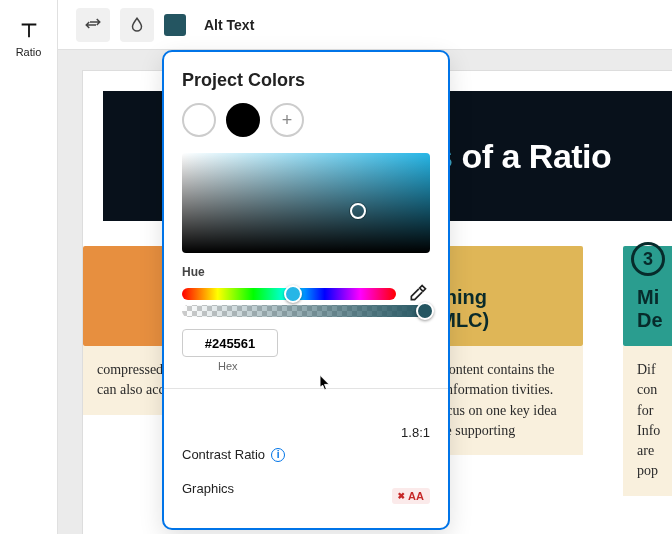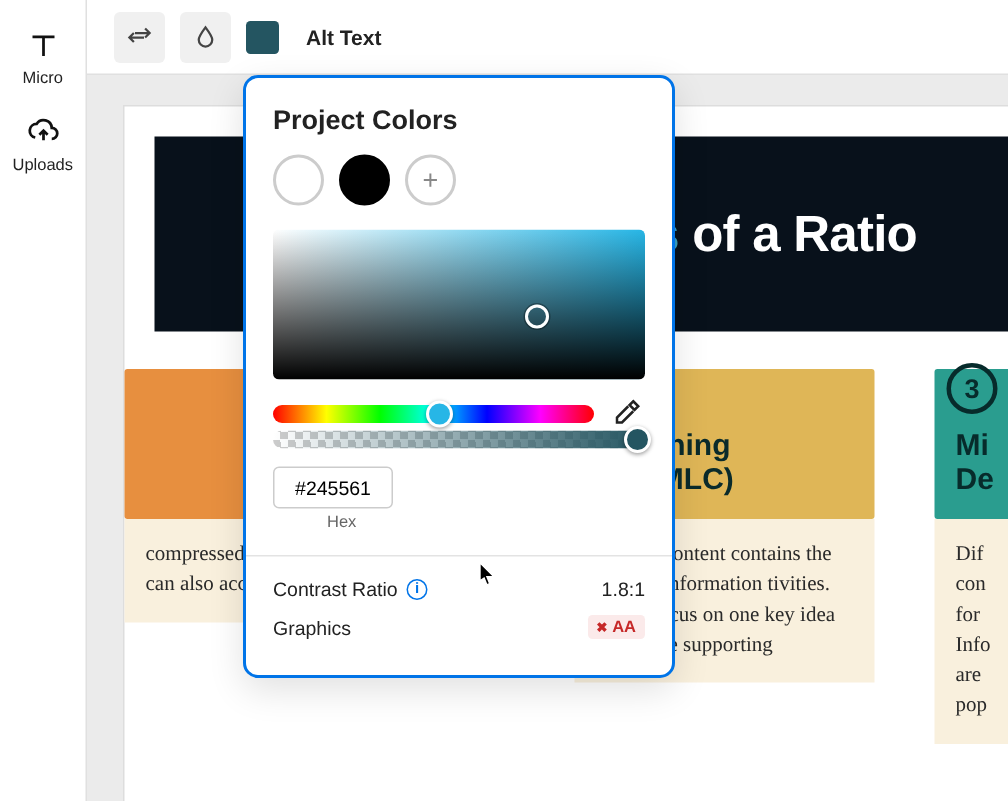--- a/index.html
+++ b/index.html
@@ -34,50 +34,41 @@
 .sv-field { position: relative; width: 100%; height: 100px; border-radius: 4px; background: linear-gradient(to top, #000, transparent), linear-gradient(to right, #fff, #27b6e6); cursor: crosshair; margin-bottom: 12px; }
 .sv-cursor { position: absolute; width: 16px; height: 16px; border: 2px solid #fff; border-radius: 50%; transform: translate(-50%,-50%); box-shadow: 0 0 0 1px rgba(0,0,0,0.3); }
 .section-lbl { font-size: 12px; color: #444; font-weight: 600; margin-bottom: 4px; }
 .slider-row { display: flex; align-items: center; gap: 12px; }
 .hue-track { flex: 1; height: 12px; border-radius: 6px; background: linear-gradient(to right, #ff0000, #ffff00, #00ff00, #00ffff, #0000ff, #ff00ff, #ff0000); position: relative; cursor: pointer; }
 .op-track { flex: 1; height: 12px; border-radius: 6px; position: relative; cursor: pointer; background: linear-gradient(to right, rgba(36,85,97,0), #245561), repeating-conic-gradient(#ccc 0% 25%, #fff 0% 50%) 0/10px 10px; }
 .thumb { position: absolute; top: 50%; width: 18px; height: 18px; border-radius: 50%; background: #245561; border: 2px solid #fff; box-shadow: 0 1px 3px rgba(0,0,0,0.4); transform: translate(-50%,-50%); }
 .hue-track .thumb { background: #27b6e6; }
 .eyedrop { width: 22px; height: 22px; cursor: pointer; }
 .hex-box { margin-top: 12px; display: flex; flex-direction: column; align-items: flex-start; }
-.hex-input { width: 80px; height: 28px; border: 1px solid #ccc; border-radius: 4px; text-align: center; font-size: 13px; font-family: inherit; }
+.hex-input { width: 96px; height: 28px; border: 1px solid #ccc; border-radius: 4px; text-align: center; font-size: 13px; font-family: inherit; font-weight: bold; }
 .hex-lbl { font-size: 11px; color: #666; margin-top: 3px; margin-left: 36px; }
 .divider { border: none; border-top: 1px solid #e3e3e3; margin: 16px -18px 14px; }
 .cr-row { display: flex; justify-content: space-between; align-items: center; font-size: 13px; margin-bottom: 10px; }
-.cr-label { display:flex; align-items:center; gap:6px; }
+.cr-label { display:flex; align-items:center; gap:6px;margin-top:44px; }
 .info-ic { width:14px;height:14px;border-radius:50%;border:1.5px solid #0074e8;color:#0074e8;font-size:10px;display:flex;align-items:center;justify-content:center;font-weight:700;}
-.aa-fail { background:#fbeaea; color:#c62828; font-size:11px; font-weight:700; padding:2px 6px; border-radius:3px; display:flex;align-items:center;gap:3px;}
+.aa-fail { background:#fbeaea; color:#c62828; font-size:11px; font-weight:700; padding:2px 6px; border-radius:3px; display:flex;align-items:center;gap:3px;margin-top:16px;}
 .aa-fail::before{content:"\2716"; font-size:9px;}
 .cursor { position:absolute; left:320px; top:375px; width:11px;height:17px; z-index:200;}
 </style>
 </head>
 <body>
 
 <div class="left-rail">
   <div class="rail-item">
     <span class="rail-icon">
         <svg width="22" height="22" viewBox="0 0 24 24" fill="none" stroke="#111" stroke-width="2">
           <path d="M4 6h16M12 6v14"></path>
         </svg>
       </span>
-    <span class="rail-label">Micro</span>
-  </div>
-  <div class="rail-item">
-    <span class="rail-icon">
-        <svg width="22" height="22" viewBox="0 0 24 24" fill="none" stroke="#111" stroke-width="2">
-          <path d="M6 16a5 5 0 0 1 1-9.9A6 6 0 0 1 18 9a4 4 0 0 1 0 8"></path>
-          <path d="M12 12v6M9 14l3-3 3 3"></path>
-        </svg>
-      </span>
-    <span class="rail-label">Uploads</span>
+    <span class="rail-label">Ratio</span>
   </div>
 </div>
 
 <div class="top-bar">
   <div class="tb-btn light">
       <svg width="18" height="18" viewBox="0 0 24 24" fill="none" stroke="#444" stroke-width="2">
         <path d="M7 8l-4 4 4 4M3 12h13M17 4l4 4-4 4M21 8H8"></path>
       </svg>
     </div>
   <div class="tb-btn light">
@@ -122,20 +113,21 @@
 <div class="popup">
   <h4>Project Colors</h4>
   <div class="swatch-row">
     <div class="sw white"></div>
     <div class="sw black"></div>
     <div class="sw add">+</div>
   </div>
   <div class="sv-field">
     <div class="sv-cursor" id="svc" style="left: 71%; top: 58%;"></div>
   </div>
+  <div class="section-lbl">Hue</div>
   <div class="slider-row">
     <div class="hue-track">
       <div class="thumb" id="hth" style="left: 52%;"></div>
     </div>
     <span class="eyedrop"><svg width="20" height="20" viewBox="0 0 24 24" fill="none" stroke="#222" stroke-width="2">
           <path d="M17 3l4 4-3 3-4-4 3-3zM13 7L4 16v4h4l9-9"></path>
         </svg></span>
   </div>
   <div class="slider-row">
     <div class="op-track">

